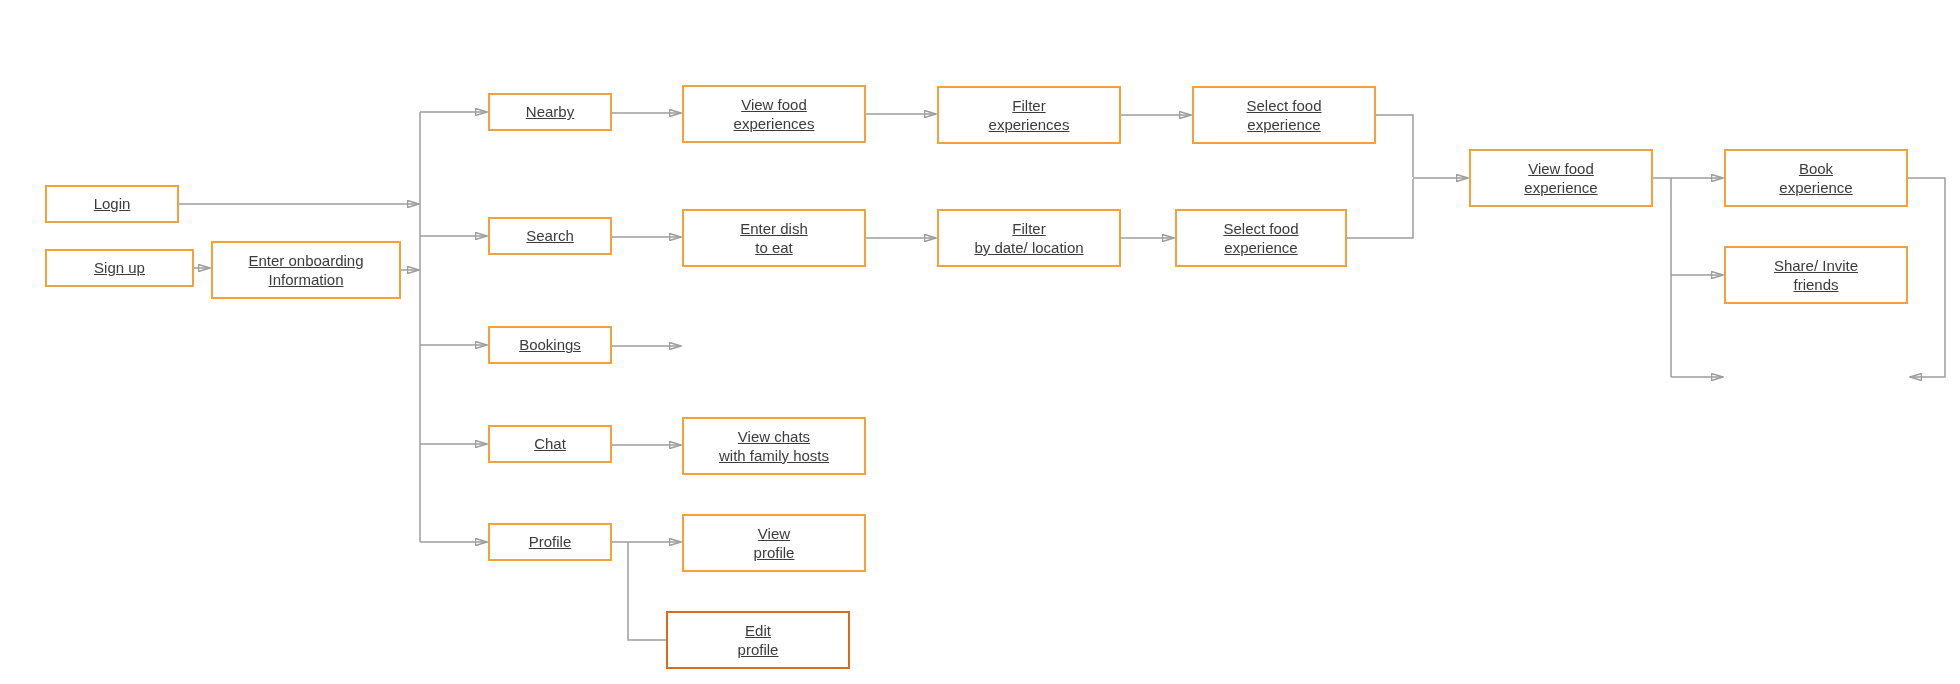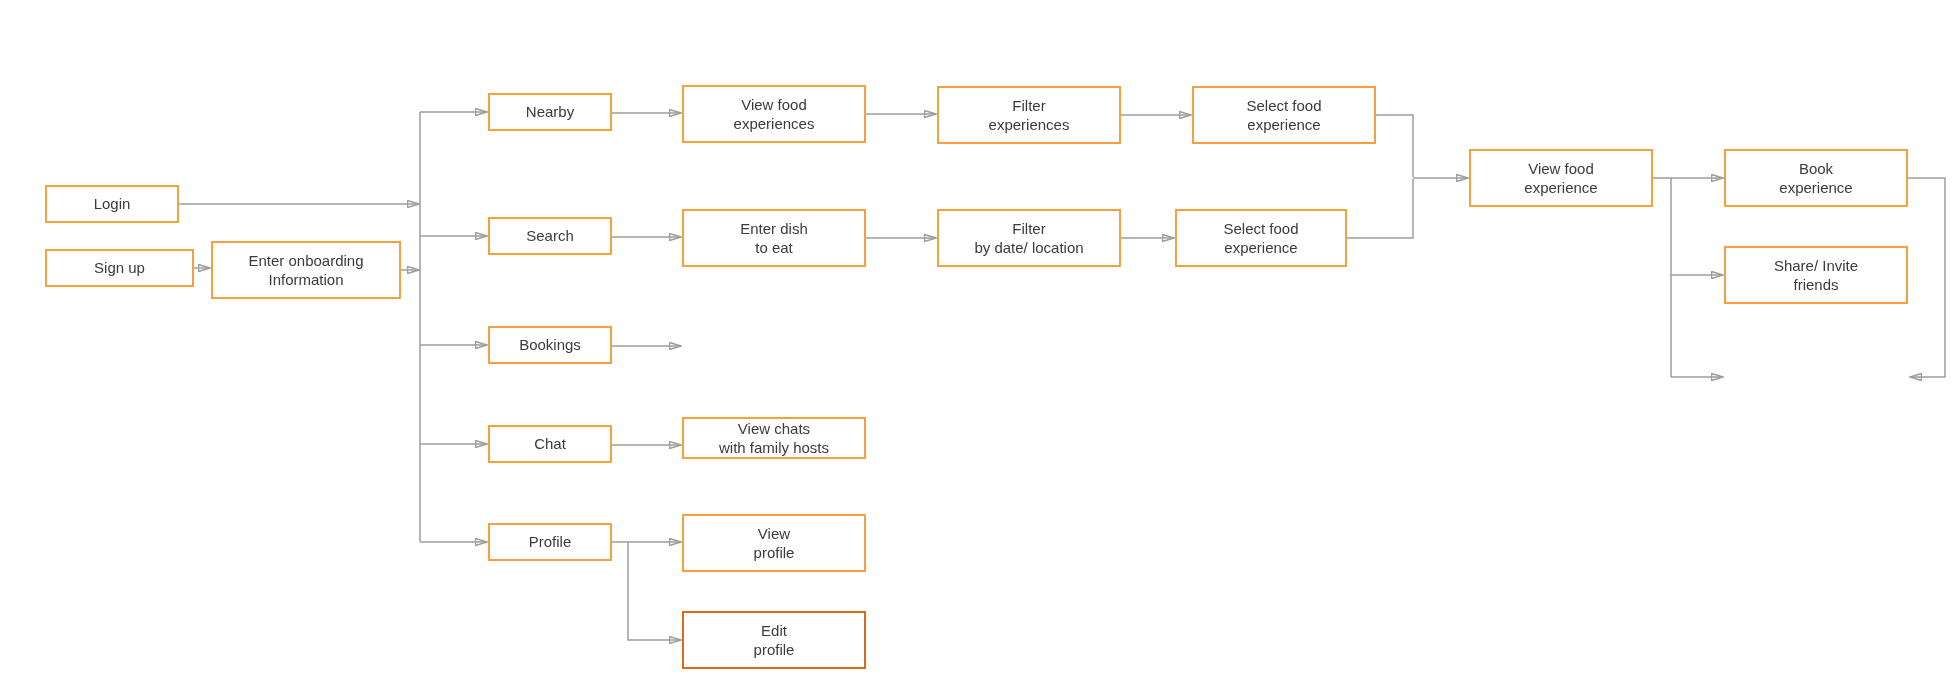--- a/index.html
+++ b/index.html
@@ -27,20 +27,21 @@
     background: #ffffff;
     border: 2px solid var(--accent, #f5a03c);
     color: var(--text, #3b3b3b);
     font-size: 15px;
     line-height: 1.3;
     display: flex;
     align-items: center;
     justify-content: center;
     text-align: center;
     white-space: pre-line;
+    text-decoration: underline;
   }
   .node.dark { border-color: var(--accent-dark, #d96c1a); }
 </style>
 </head>
 <body>
 
 <div class="canvas">
 
   <svg class="edges">
     <defs>
@@ -100,27 +101,27 @@
 
   <div class="node" style="left:488px;top:523px;width:124px;height:38px">Profile</div>
 
   <div class="node" style="left:682px;top:85px;width:184px;height:58px">View food
 experiences</div>
 
   <div class="node" style="left:682px;top:209px;width:184px;height:58px">Enter dish
 to eat</div>
 
 
-  <div class="node" style="left:682px;top:417px;width:184px;height:42px">View chats
+  <div class="node" style="left:682px;top:417px;width:184px;height:58px">View chats
 with family hosts</div>
 
   <div class="node" style="left:682px;top:514px;width:184px;height:58px">View
 profile</div>
 
-  <div class="node dark" style="left:682px;top:611px;width:184px;height:58px">Edit
+  <div class="node dark" style="left:666px;top:611px;width:184px;height:58px">Edit
 profile</div>
 
   <div class="node" style="left:937px;top:86px;width:184px;height:58px">Filter
 experiences</div>
 
   <div class="node" style="left:937px;top:209px;width:184px;height:58px">Filter
 by date/ location</div>
 
   <div class="node" style="left:1192px;top:86px;width:184px;height:58px">Select food
 experience</div>

